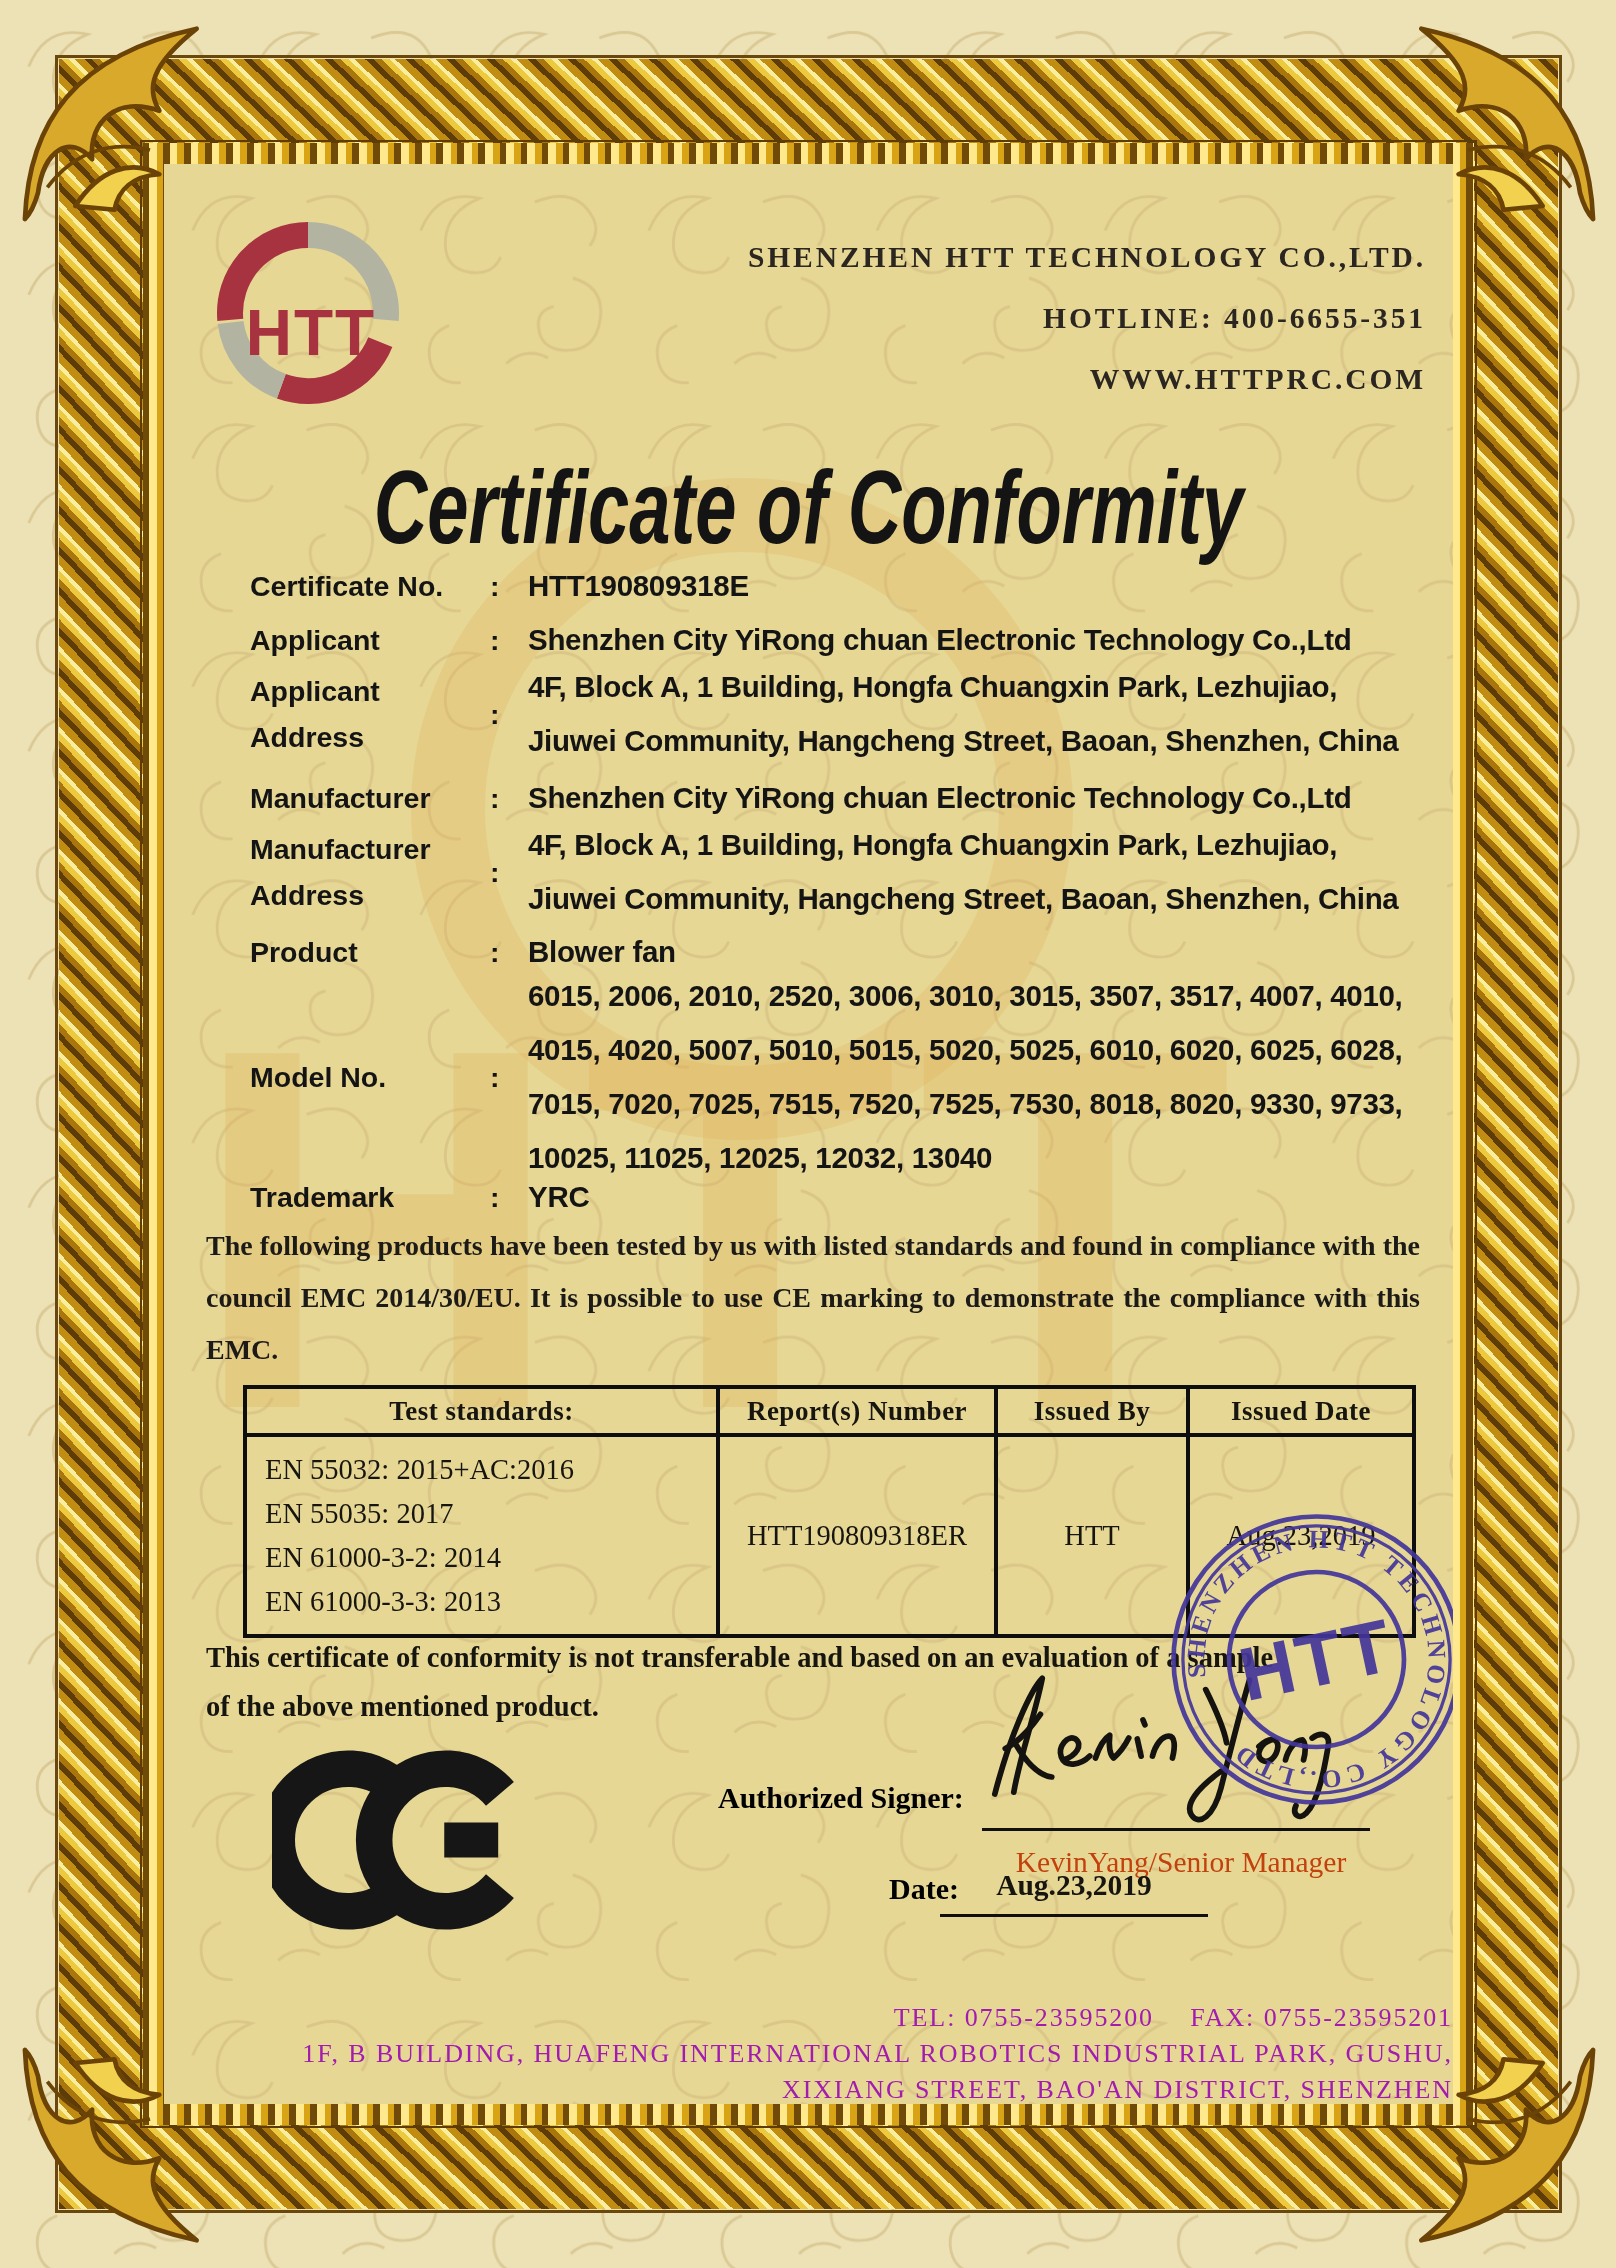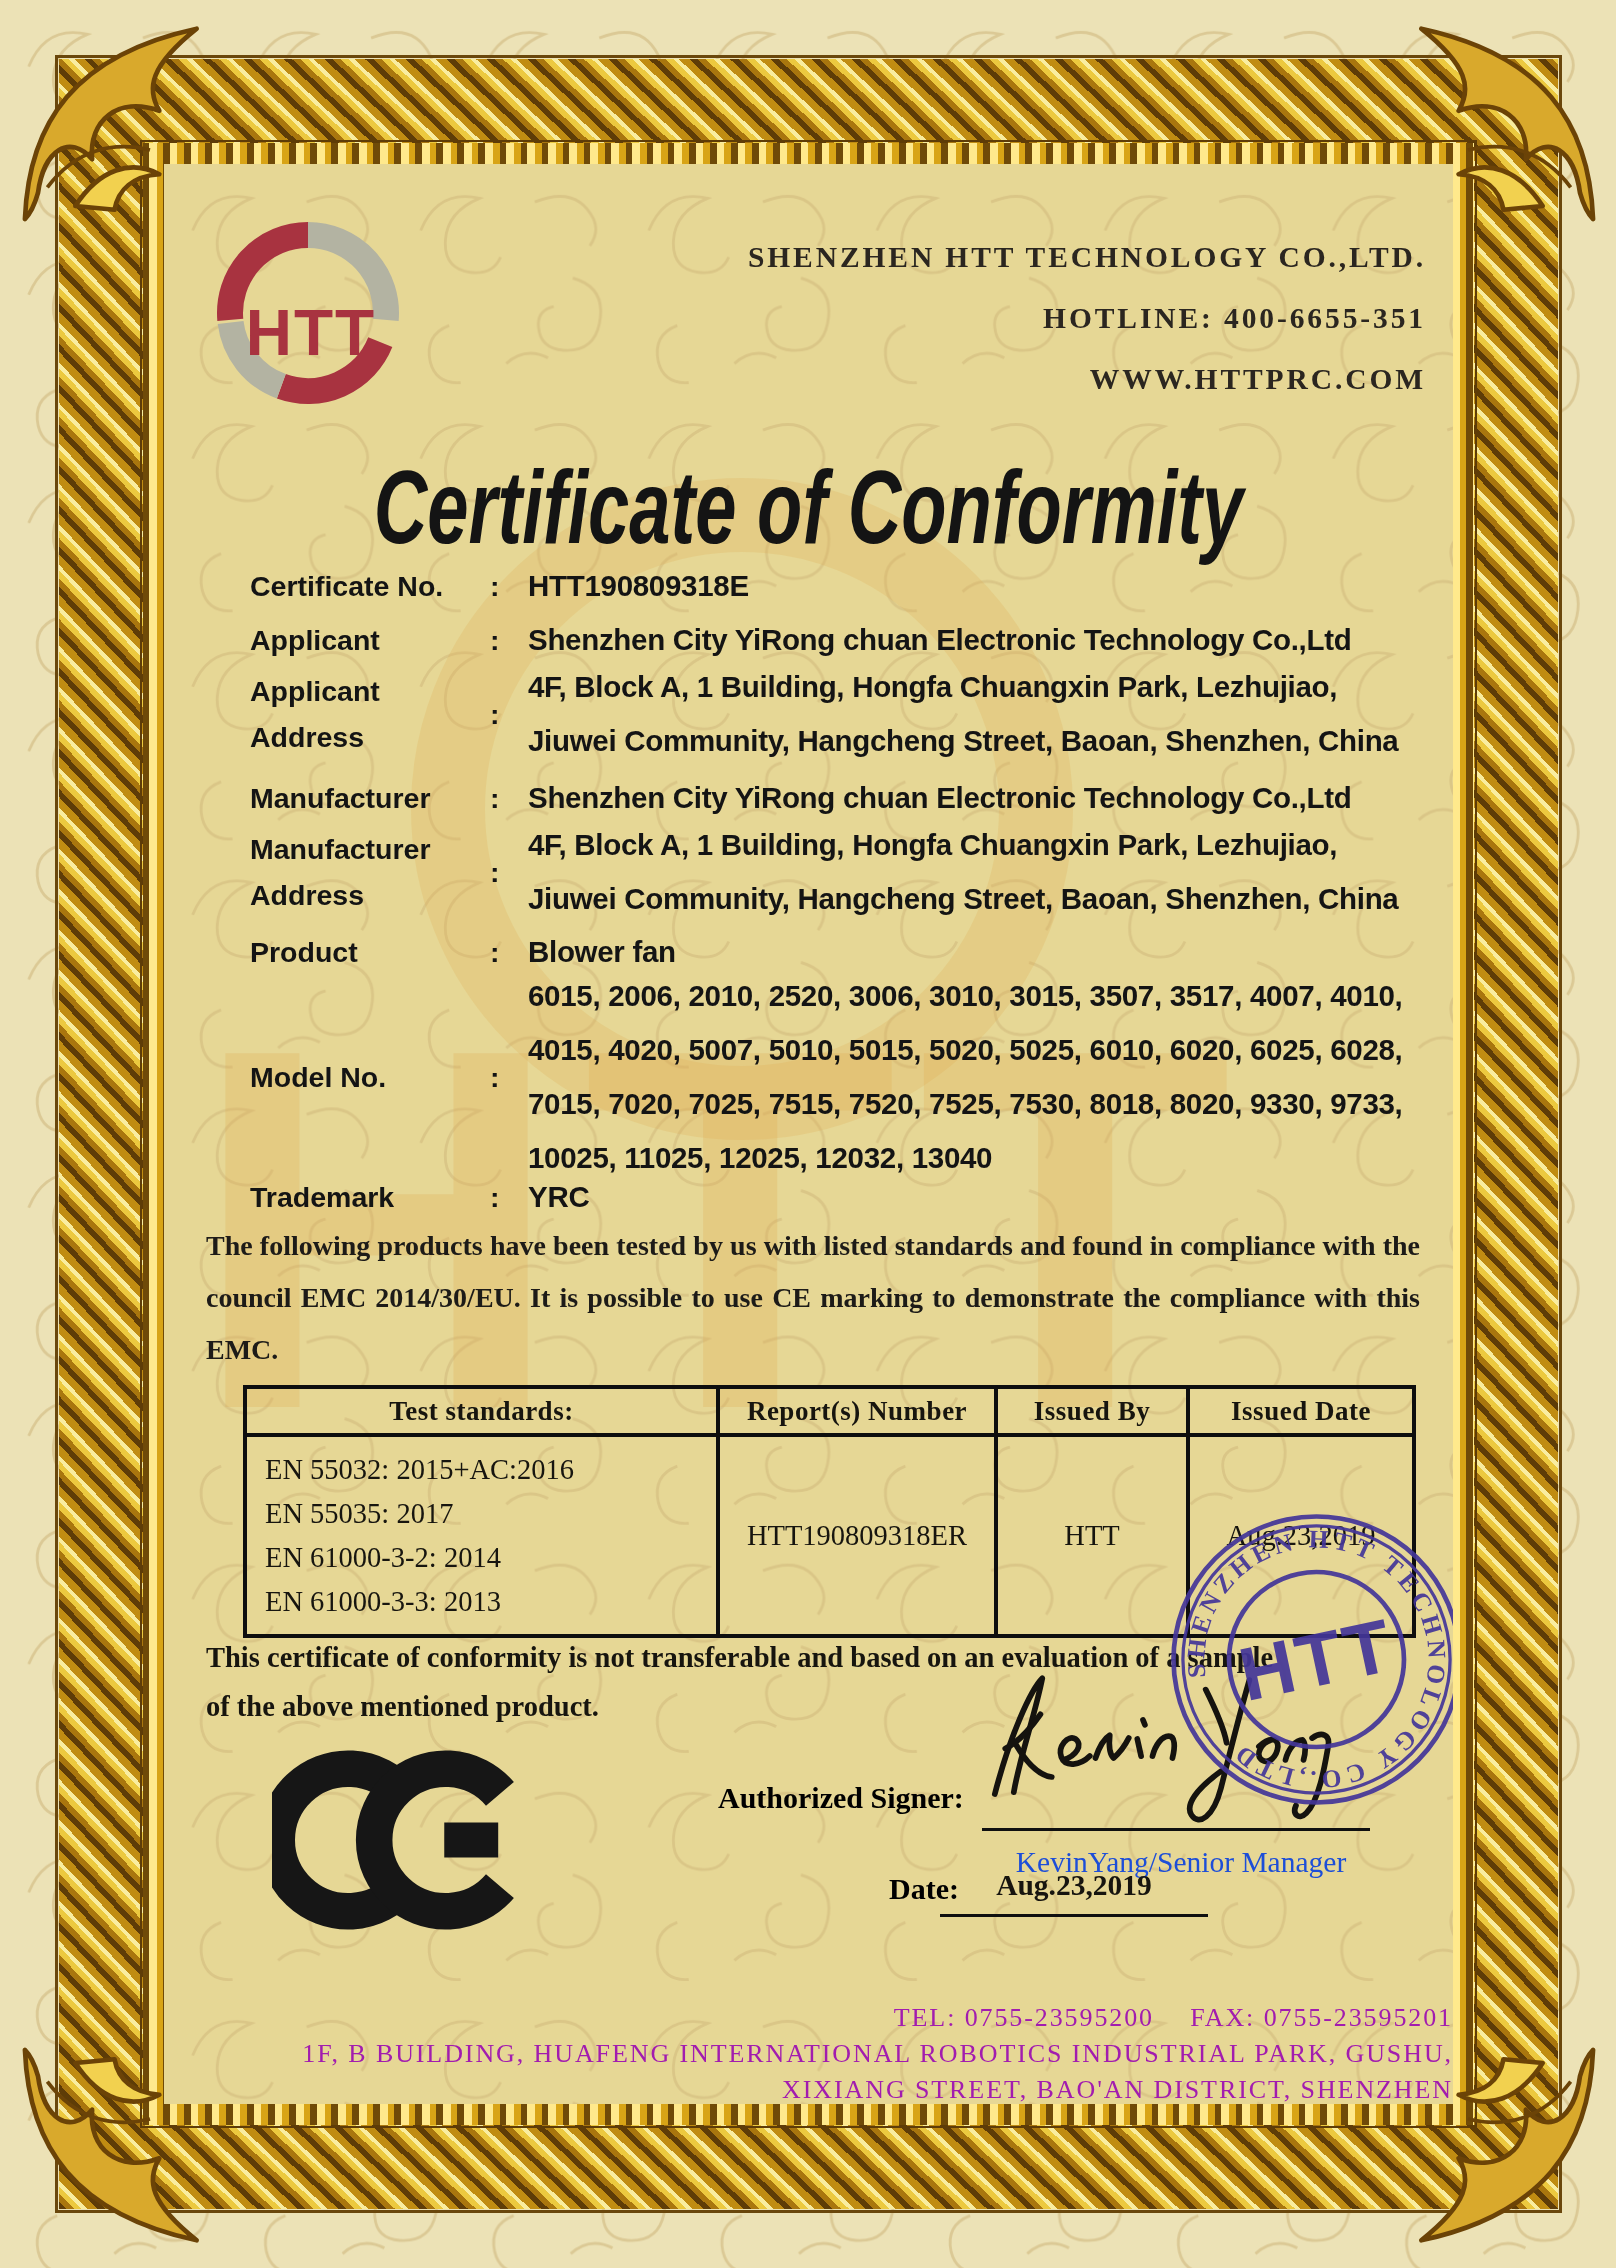--- a/index.html
+++ b/index.html
@@ -65,21 +65,21 @@
     font-size:28.5px;line-height:49px;color:#17150f;white-space:pre-line;}
 
   
   .ce{left:108px;top:1581px;width:261px;height:190px;}
 
   
   .signer-label{left:554px;top:1617px;font-family:"Liberation Serif",serif;font-weight:bold;font-size:30px;color:#000000;}
   .sig-line{left:818px;top:1630px;width:388px;border-bottom:3.8px solid #101010;height:34px;}
   .signature{left:808px;top:1480px;width:361px;height:190px;}
   .signer-name{left:808px;top:1682px;width:418px;text-align:center;font-family:"Liberation Serif",serif;
-    font-size:29.5px;color:#1d4ed8;}
+    font-size:29.5px;color:#c2410c;}
 
   
   .stamp{left:1002px;top:1345px;width:301px;height:301px;transform:rotate(-12deg);opacity:.92;z-index:3;}
 
   
   .date-label{left:725px;top:1708px;font-family:"Liberation Serif",serif;font-weight:bold;font-size:30px;color:#000000;}
   .date-value{left:776px;top:1705px;width:268px;text-align:center;font-family:"Liberation Serif",serif;
     font-weight:bold;font-size:29.5px;color:#17150f;}
   .date-line{left:776px;top:1712px;width:268px;height:38px;border-bottom:3.8px solid #101010;}
 

